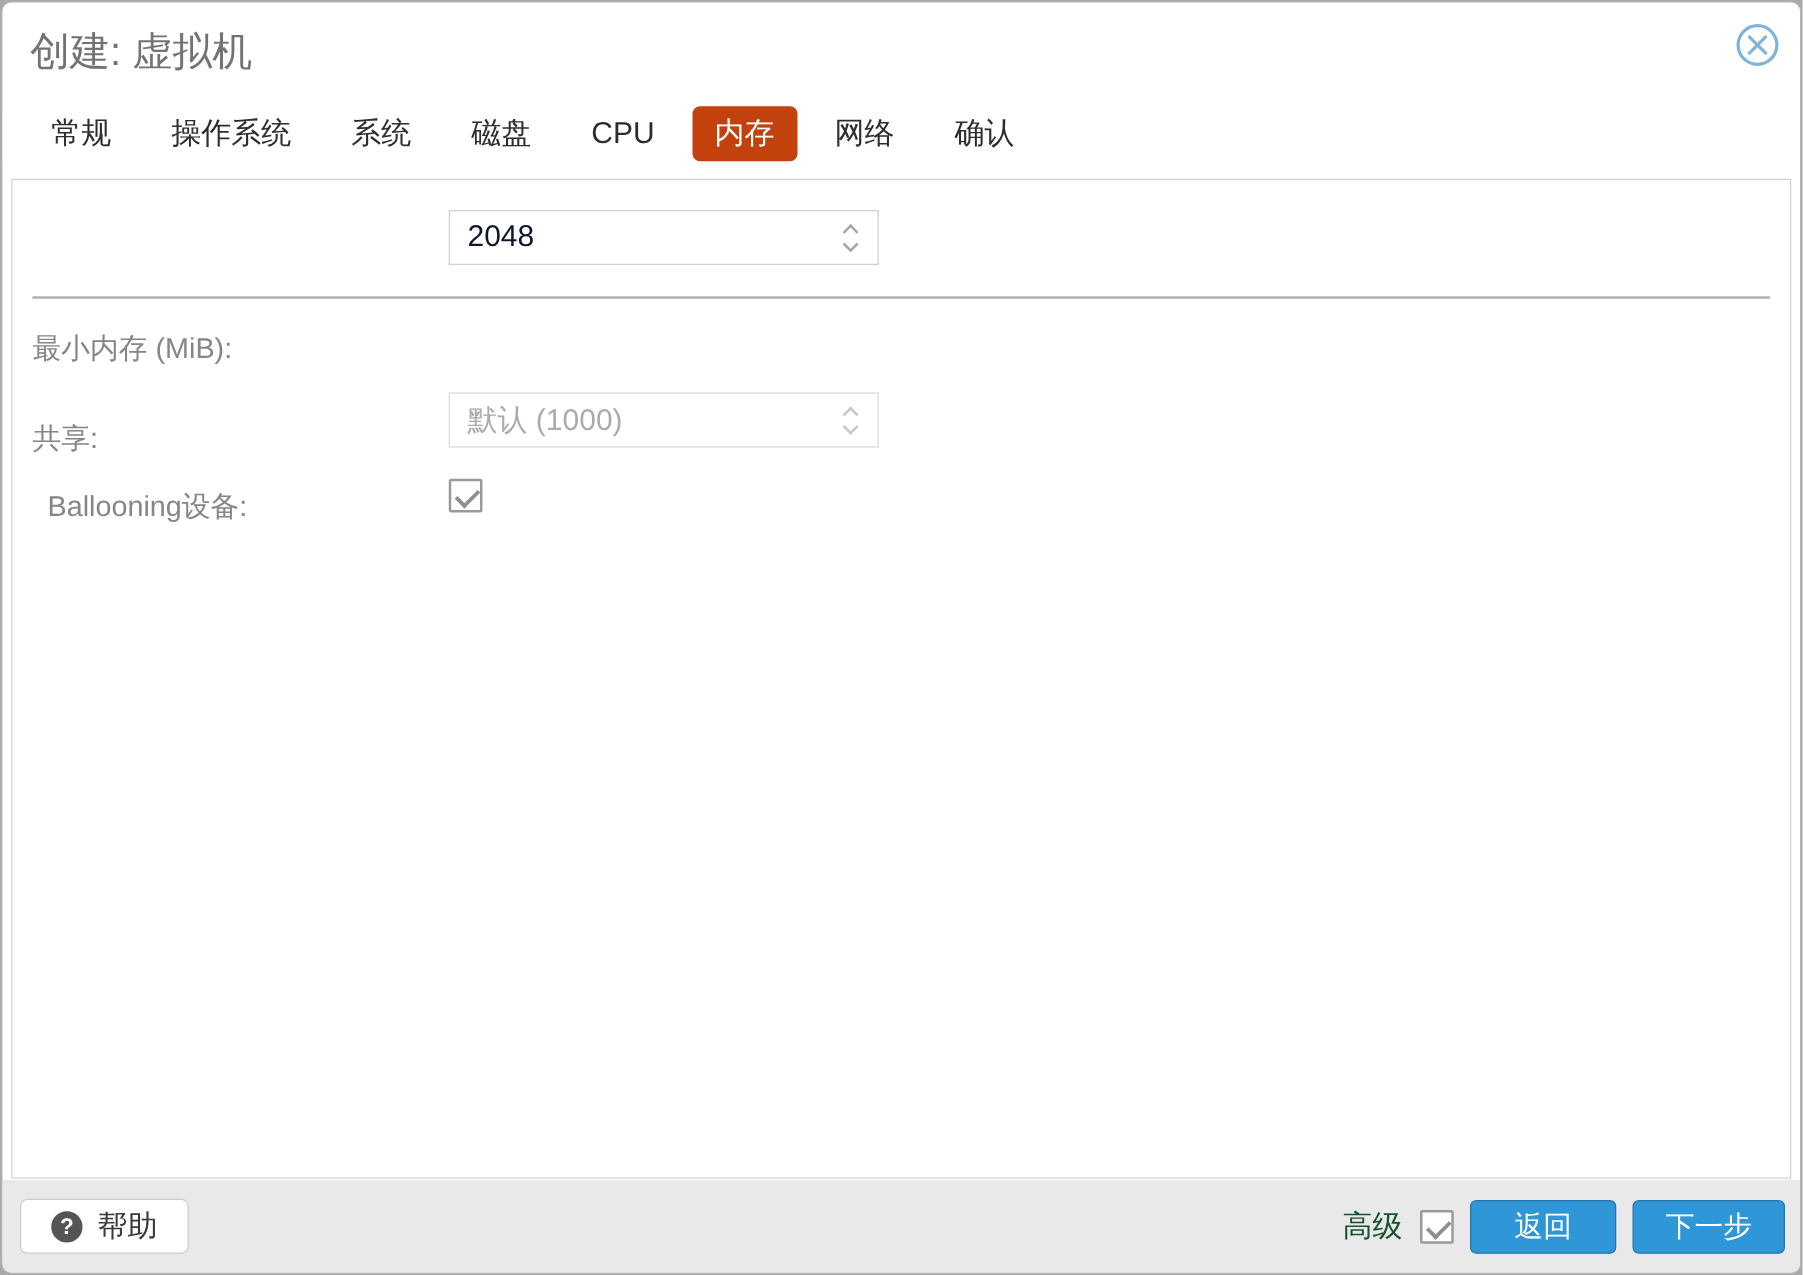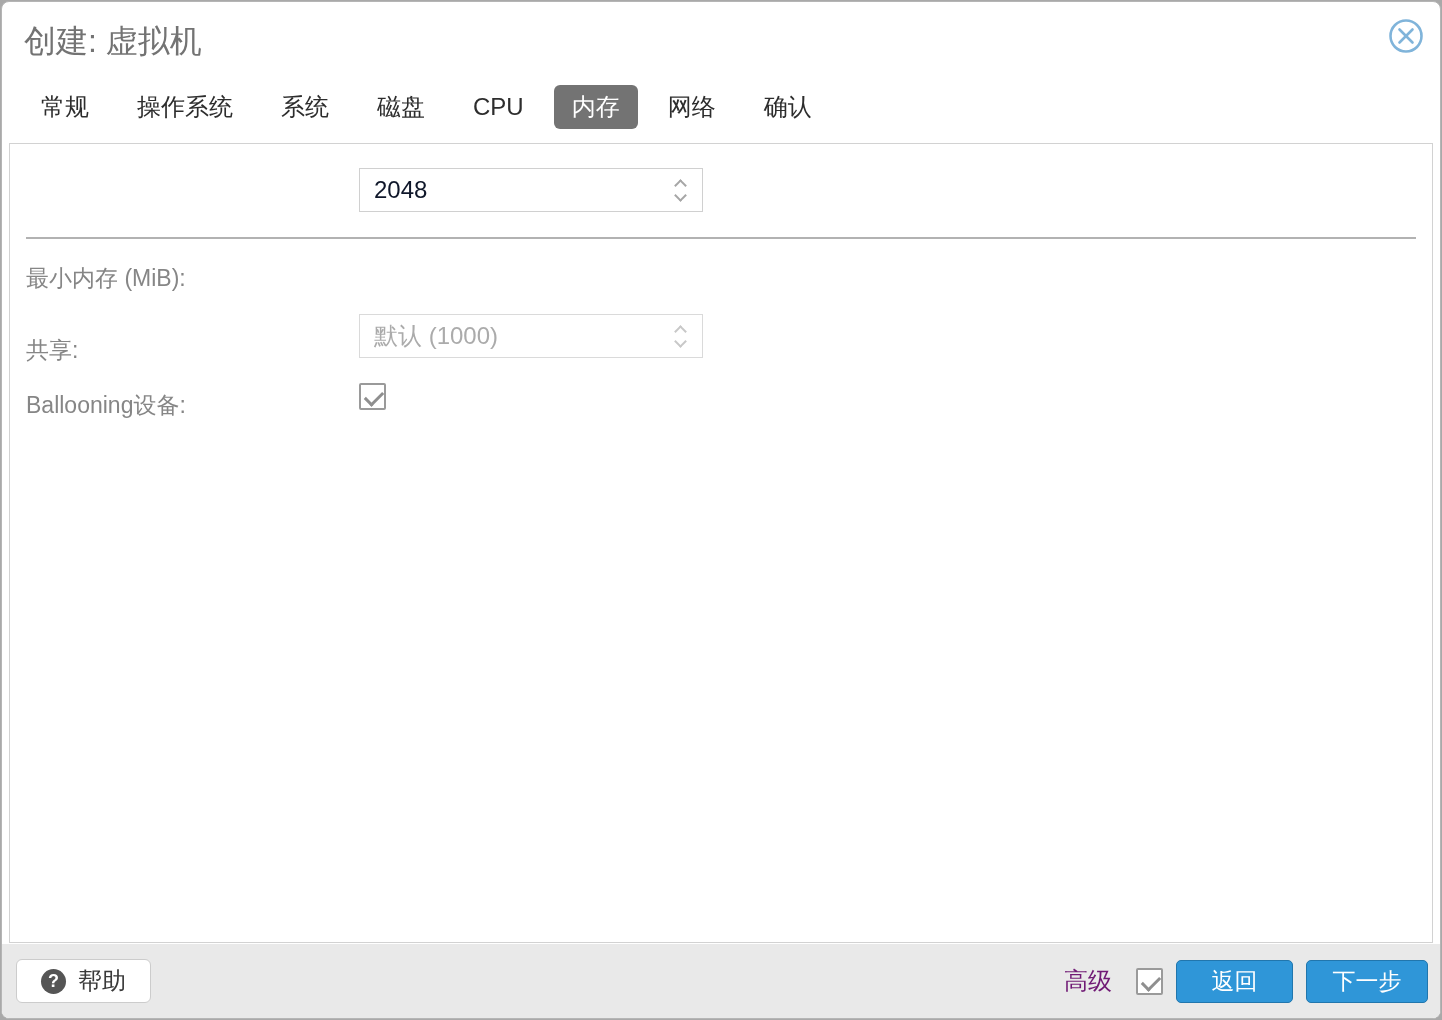--- a/index.html
+++ b/index.html
@@ -31,21 +31,21 @@
   .tabbar {
     position:absolute; left:0; top:83px; right:0; height:47px;
     display:flex; align-items:flex-start; padding-left:21px; gap:12px;
     background:#ffffff;
   }
   .tab {
     font-size:24px; color:#2d2d2d;
     padding:9px 18px; border-radius:6px; cursor:pointer;
     line-height:1.1; white-space:nowrap;
   }
-  .tab.active { background:#737373; color:#ffffff; }
+  .tab.active { background:#c2410c; color:#ffffff; }
   
   .panel {
     position:absolute; left:7px; right:7px; top:141px; bottom:75px;
     background:#ffffff; border:1px solid #d2d2d2;
   }
   .field-label {
     position:absolute; left:16px; width:330px; height:44px;
     font-size:23px; color:#868686; display:flex; align-items:center;
   }
   .spinner {
@@ -100,21 +100,21 @@
   }
   .help-glyph {
     width:25px; height:25px; border-radius:50%; background:#555555;
     color:#ffffff; font-size:18px; font-weight:bold;
     display:flex; align-items:center; justify-content:center;
   }
   .footer-right {
     position:absolute; right:12px; top:15px; height:44px;
     display:flex; align-items:center; gap:13px;
   }
-  .adv-label { font-size:24px; color:#701a75; margin-right:11px; }
+  .adv-label { font-size:24px; color:#14532d; margin-right:1px; }
   .btn-blue {
     height:43px; border-radius:5px; cursor:pointer;
     background:#2f96d8; border:1px solid #2176ad;
     color:#ffffff; font-size:23px;
     display:flex; align-items:center; justify-content:center;
   }
   .btn-back { width:117px; }
   .btn-next { width:122px; margin-left:0; }
 </style>
 </head>
@@ -168,21 +168,21 @@
       <div class="spin-col">
         <div class="spin-btn">
             <span class="chev up"></span>
           </div>
         <div class="spin-btn">
             <span class="chev down"></span>
           </div>
       </div>
     </div>
 
-    <div class="field-label" style="top:239px;">Ballooning设备:</div>
+    <div class="field-label" style="top:239px;margin-left:12px;">Ballooning设备:</div>
     <div class="checkbox cb-balloon checked"></div>
 
   </div>
 
   <div class="footer">
     <div class="help-btn">
       <span class="help-glyph">?</span>
       <span>帮助</span>
     </div>
     <div class="footer-right">

